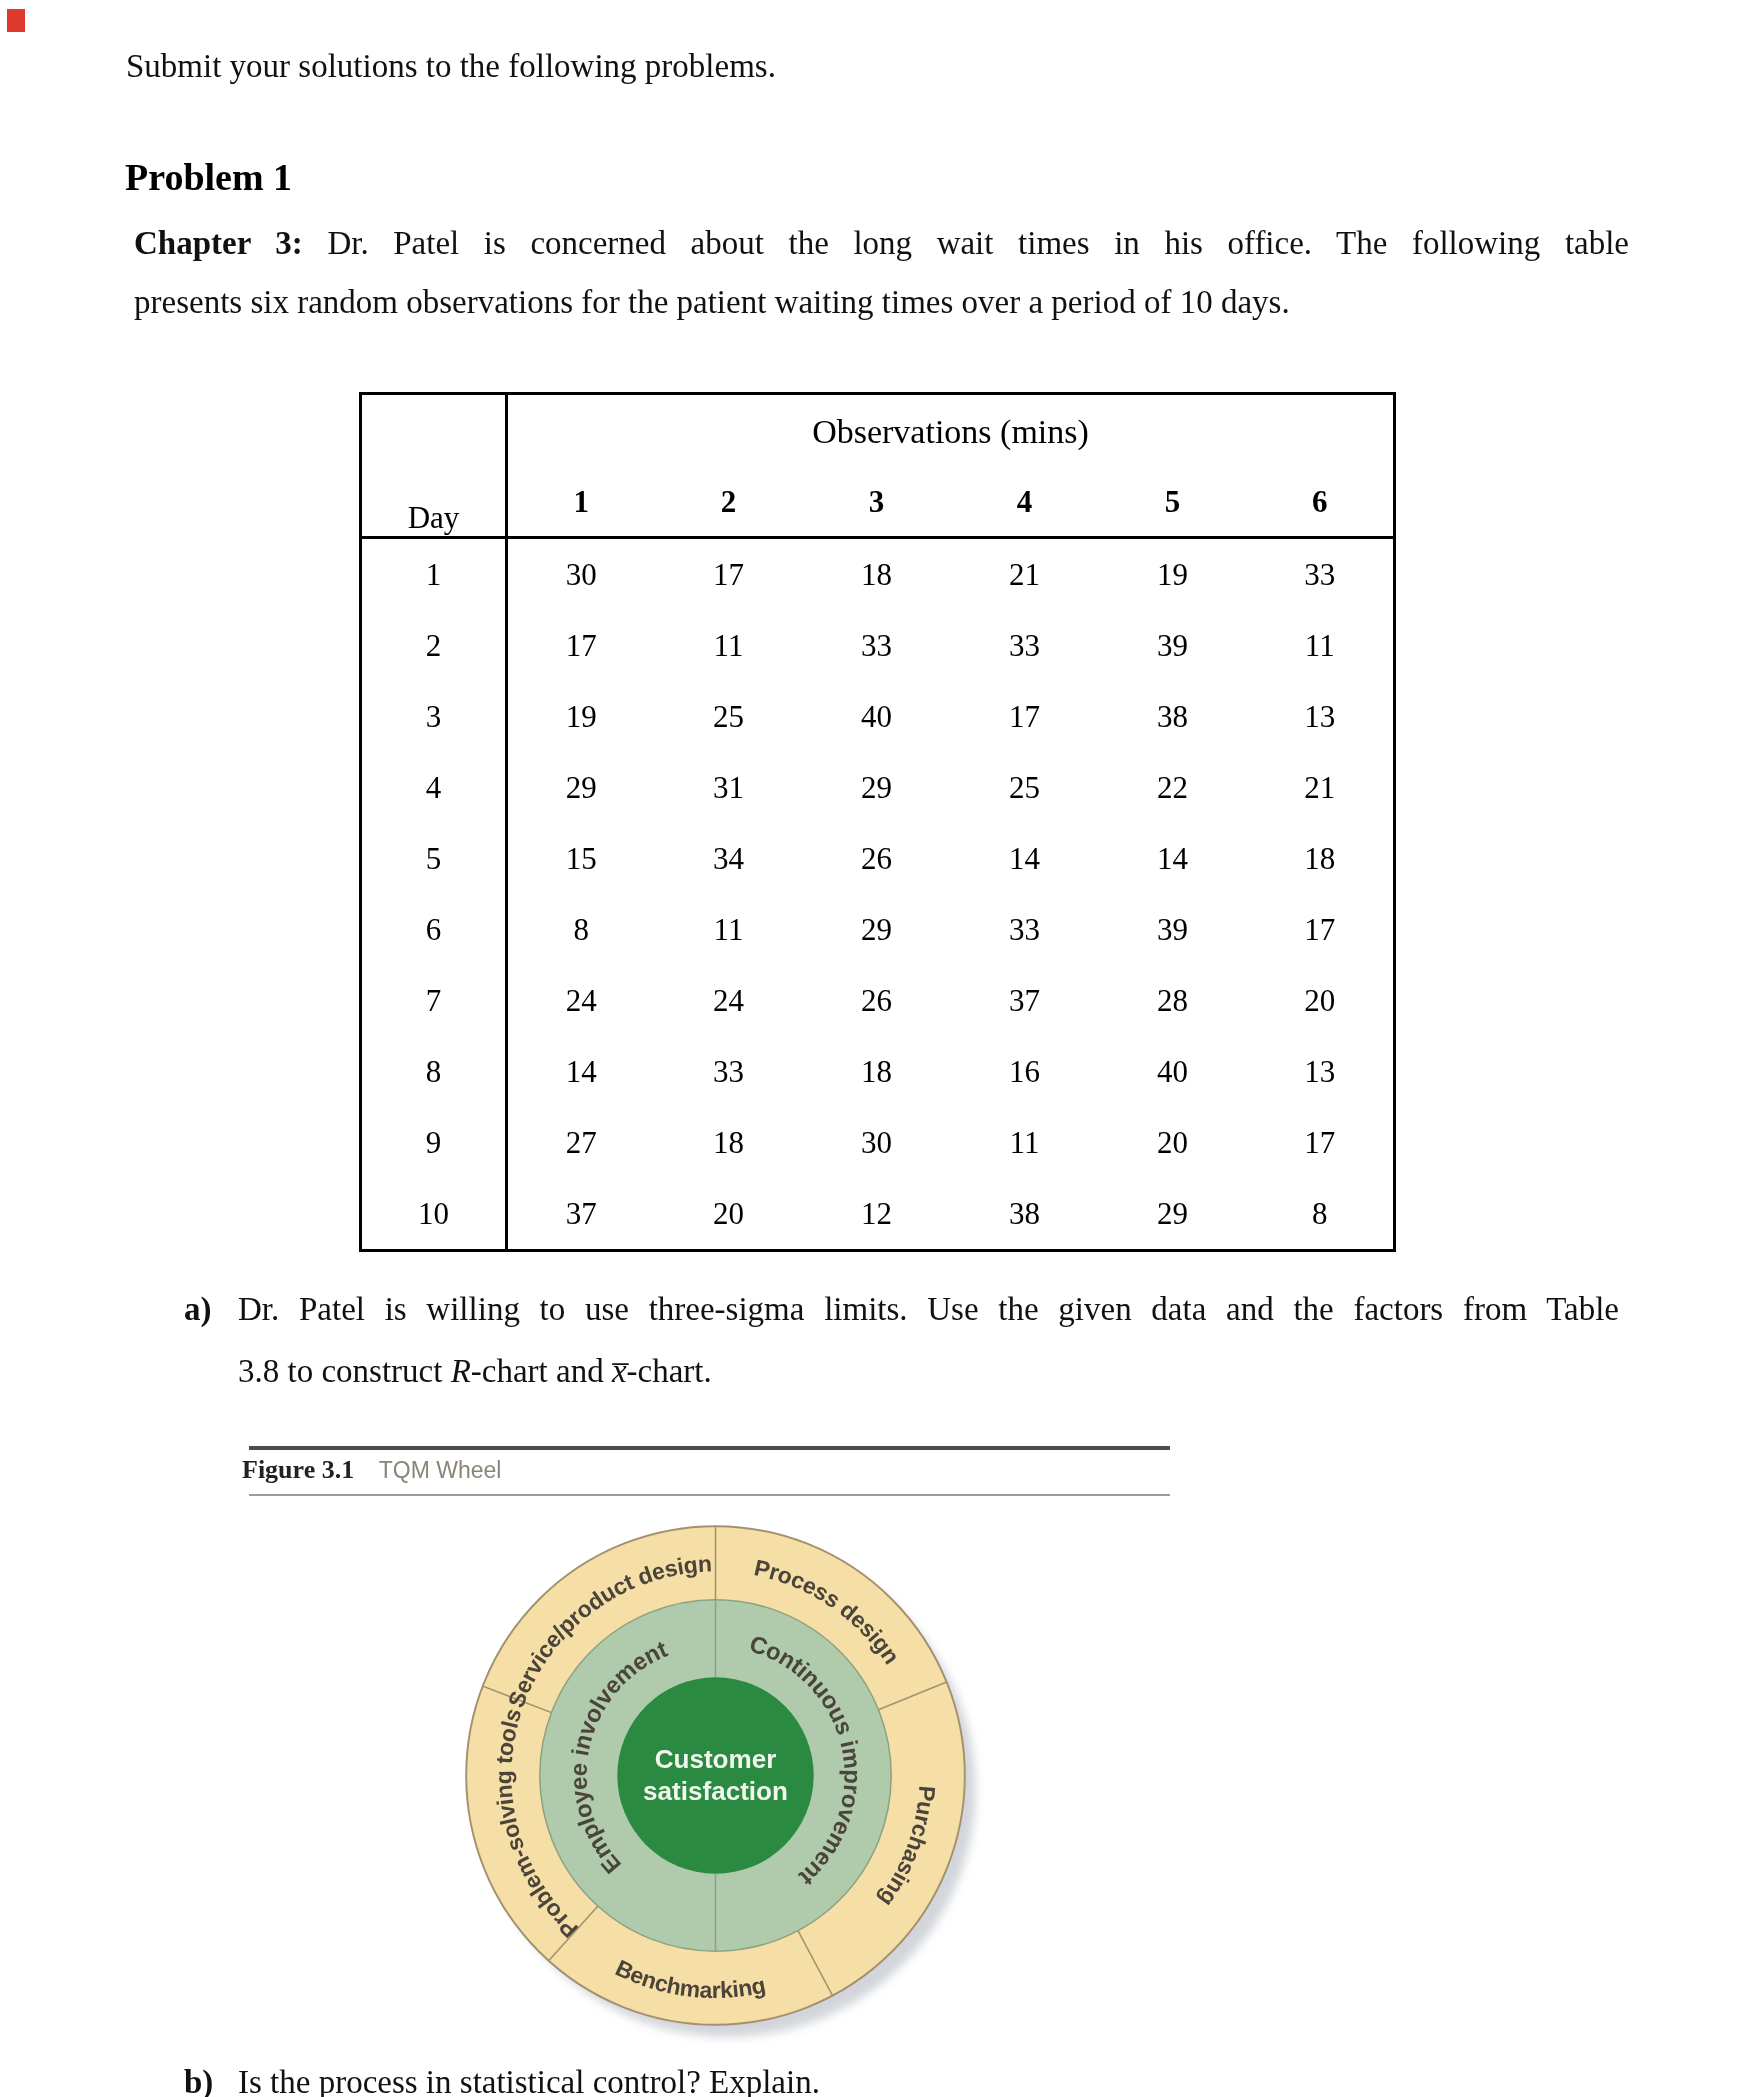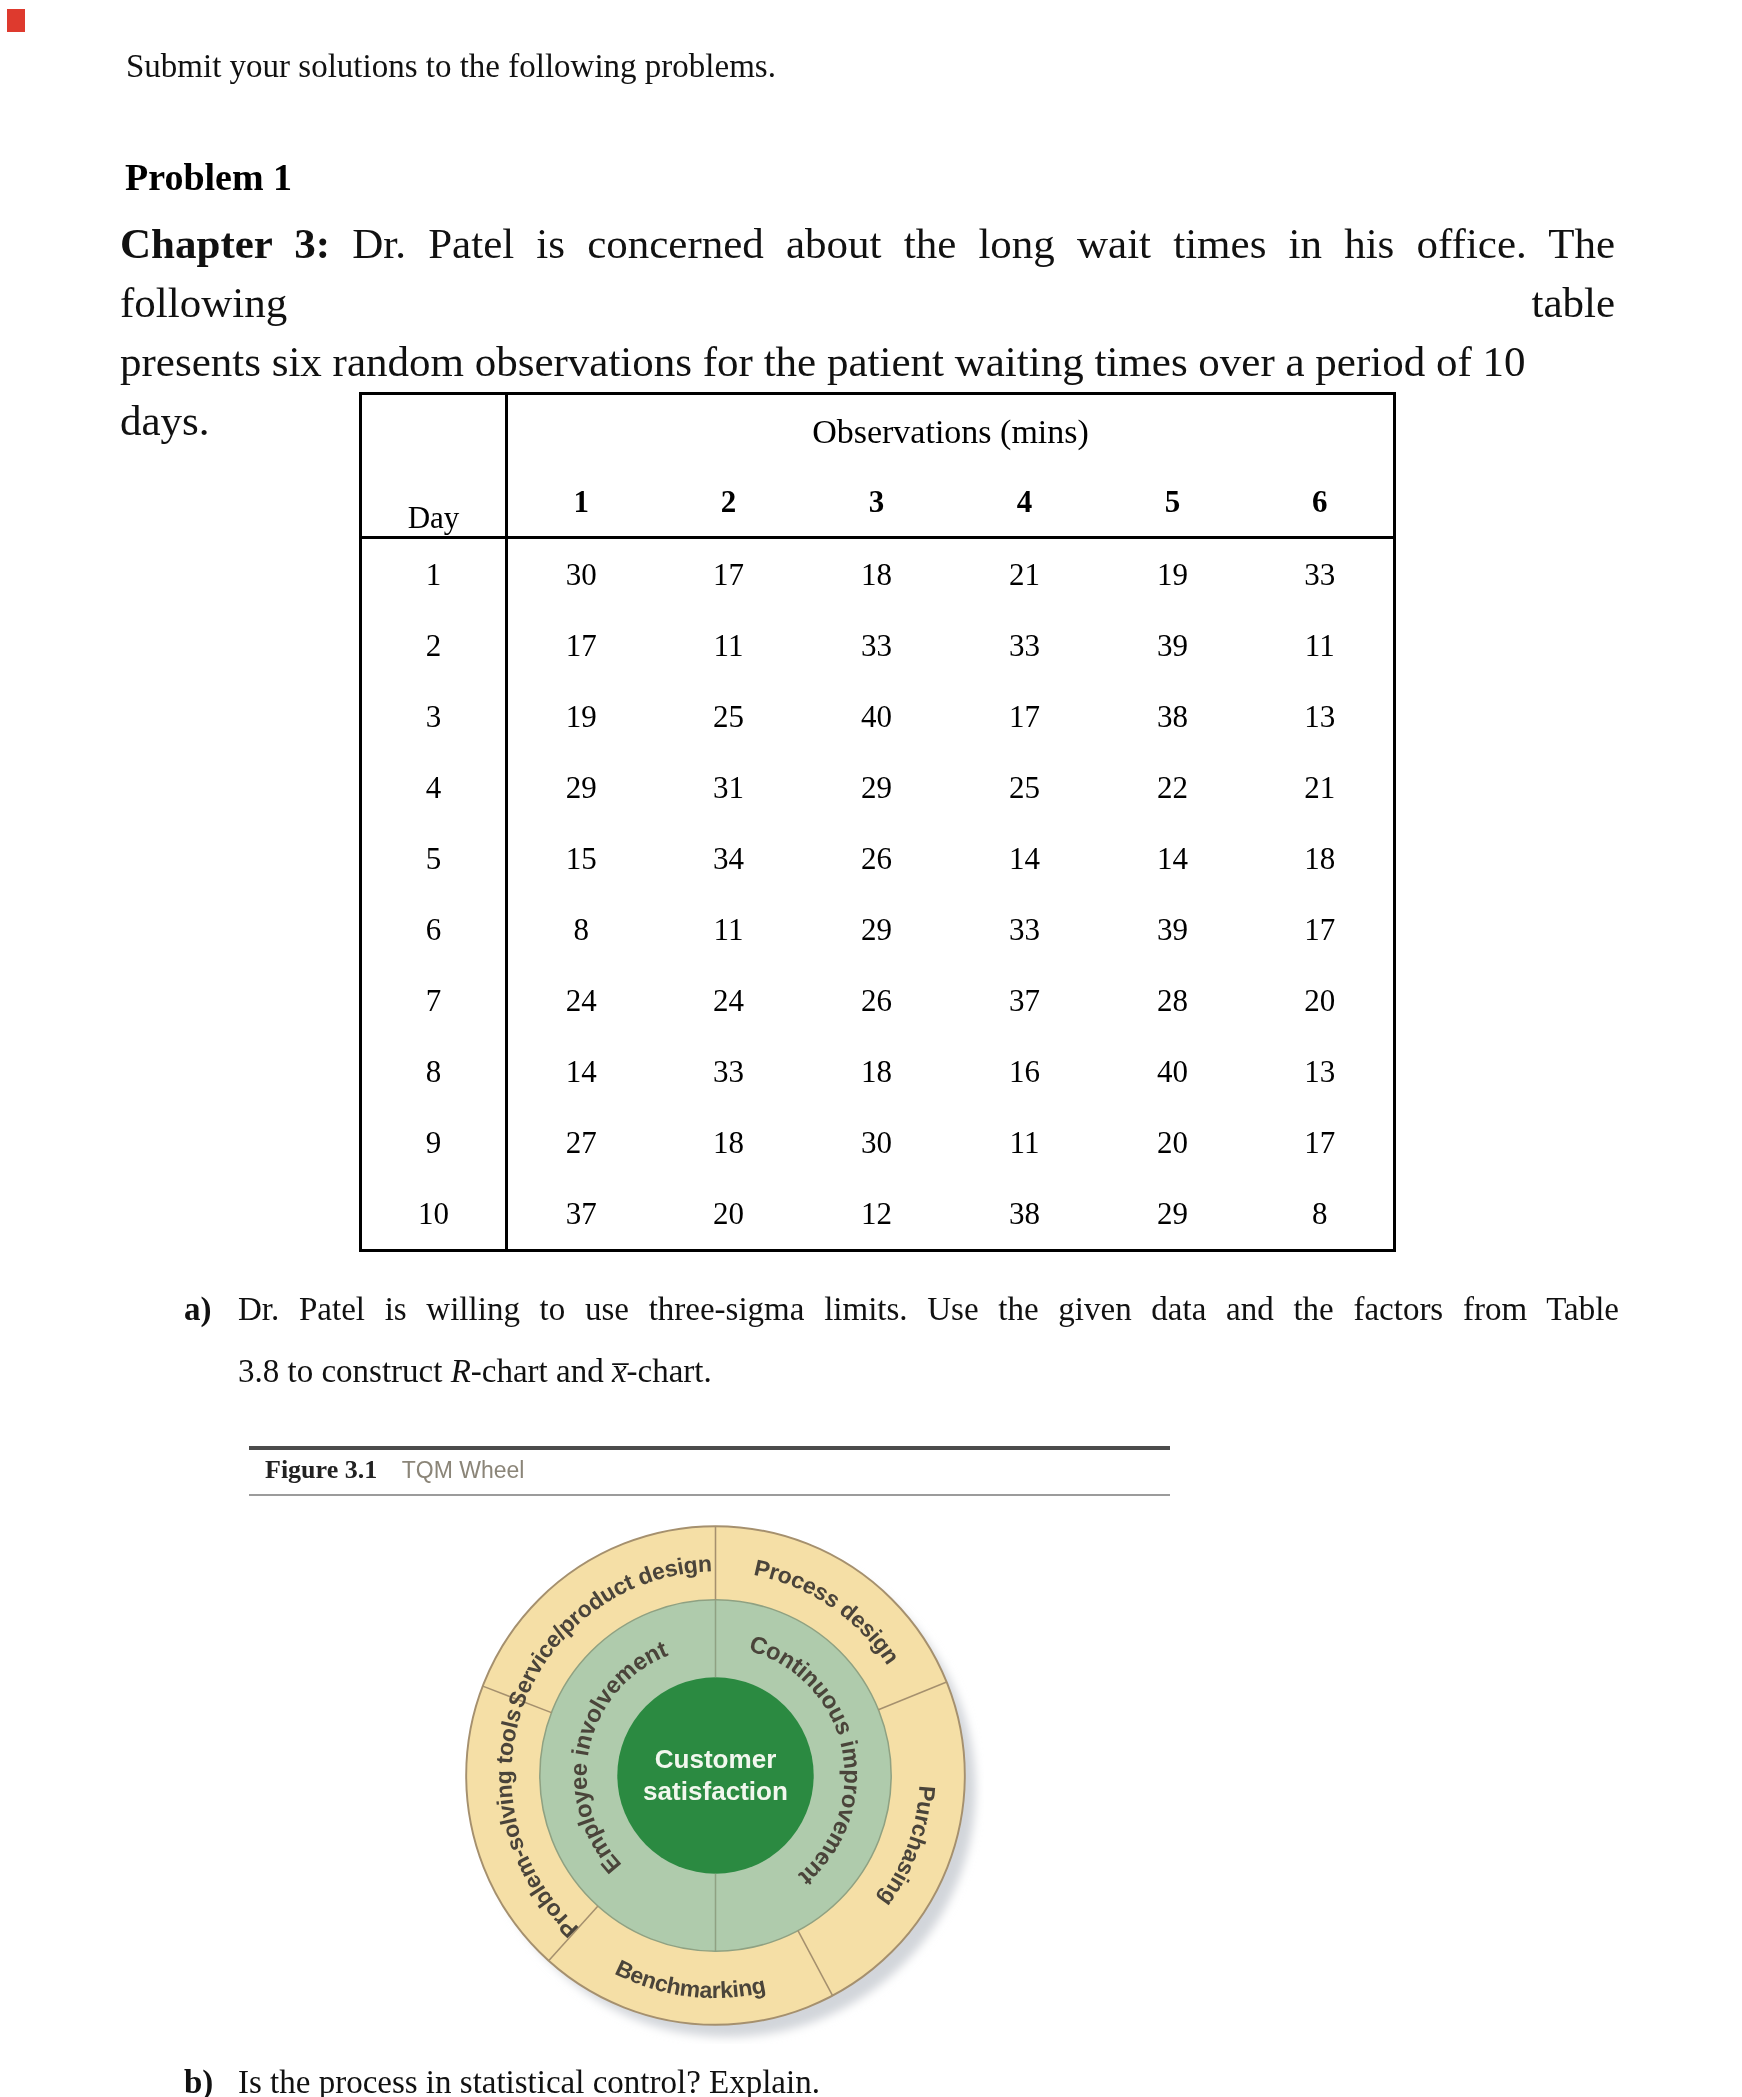--- a/index.html
+++ b/index.html
@@ -11,21 +11,21 @@
   
   #corner-mark{left:7px;top:0;width:18.4px;height:23px;background:#DE3A2E;}
 
   
   #intro{left:126px;top:38px;font-size:33px;line-height:1.2;}
 
   
   #problem-title{left:125px;top:146px;font-size:38px;font-weight:bold;color:#000000;}
 
   
-  #chapter-para{left:120px;top:205px;width:1495px;font-size:43px;}
+  #chapter-para{left:134px;top:205px;width:1495px;font-size:33px;}
   #chapter-para .pline{line-height:59px;}
   .force-justify{text-align:justify;text-align-last:justify;}
 
   
   #obs-table-wrap{left:359px;top:383px;}
   table.obs{border-collapse:collapse;table-layout:fixed;width:1036px;
             font-size:31px;color:#000;}
   table.obs col.c-day{width:146px;}
   table.obs col.c-obs{width:148px;}
   table.obs{border:3.1px solid #000;}
@@ -43,21 +43,21 @@
   #item-a{left:184px;top:1269px;width:1437px;}
   #item-b{left:184px;top:2042px;width:1437px;}
   .item-label{position:absolute;left:0;top:0;font-weight:bold;line-height:62px;}
   .item-body{margin-left:54px;width:1381px;}
   .item-body .iline{line-height:62px;}
   .ital{font-style:italic;}
 
   
   #fig-rule-top{left:249px;top:1437px;width:921px;height:3.8px;background:#4C4C4C;}
   #fig-rule-bottom{left:249px;top:1485px;width:921px;height:1.5px;background:#9B9B9B;}
-  #fig-caption{left:265px;top:1446px;font-size:26px;}
+  #fig-caption{left:242px;top:1446px;font-size:26px;}
   #fig-caption .fig-label{font-weight:bold;color:#222;font-family:"Liberation Serif",serif;}
   #fig-caption .fig-title{font-family:"Liberation Sans",sans-serif;color:#8B8578;
                           font-size:23px;margin-left:24.5px;}
 
   
   #wheel-box{left:447px;top:1498px;width:537px;height:537px;}
   svg text{font-family:"Liberation Sans",sans-serif;}
   .ring-label{font-size:30px;letter-spacing:-0.3px;font-weight:bold;}
   .inner-label{font-size:31px;letter-spacing:-0.3px;font-weight:bold;}
   .center-label{font-size:34px;font-weight:bold;}

